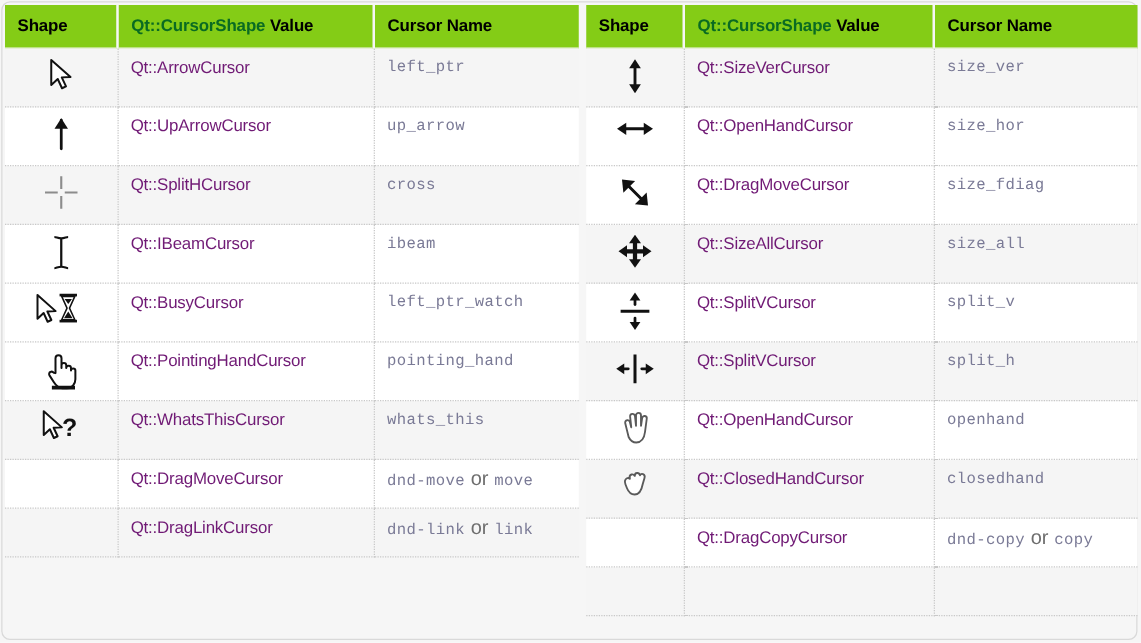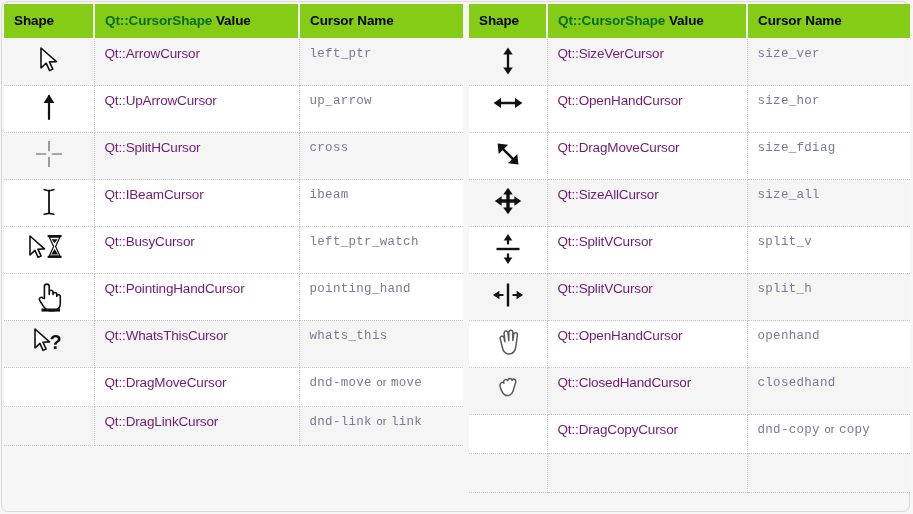--- a/index.html
+++ b/index.html
@@ -95,21 +95,21 @@
   .codecell{padding-top:10px;}
   code.cname{
     font-family:"Liberation Mono","DejaVu Sans Mono",monospace;
     font-size:12.5px;
     color:#7a7a96;
     letter-spacing:0.3px;
     white-space:nowrap;
   }
   span.orword{
     font-family:"Liberation Sans", sans-serif;
-    font-size:11px;
+    font-size:16px;
     color:#6e6e6e;
     padding:0 1px;
   }
   tr.blankshape .shapecell{height:26px;}
 </style>
 </head>
 <body>
 
 <div class="page">
 

